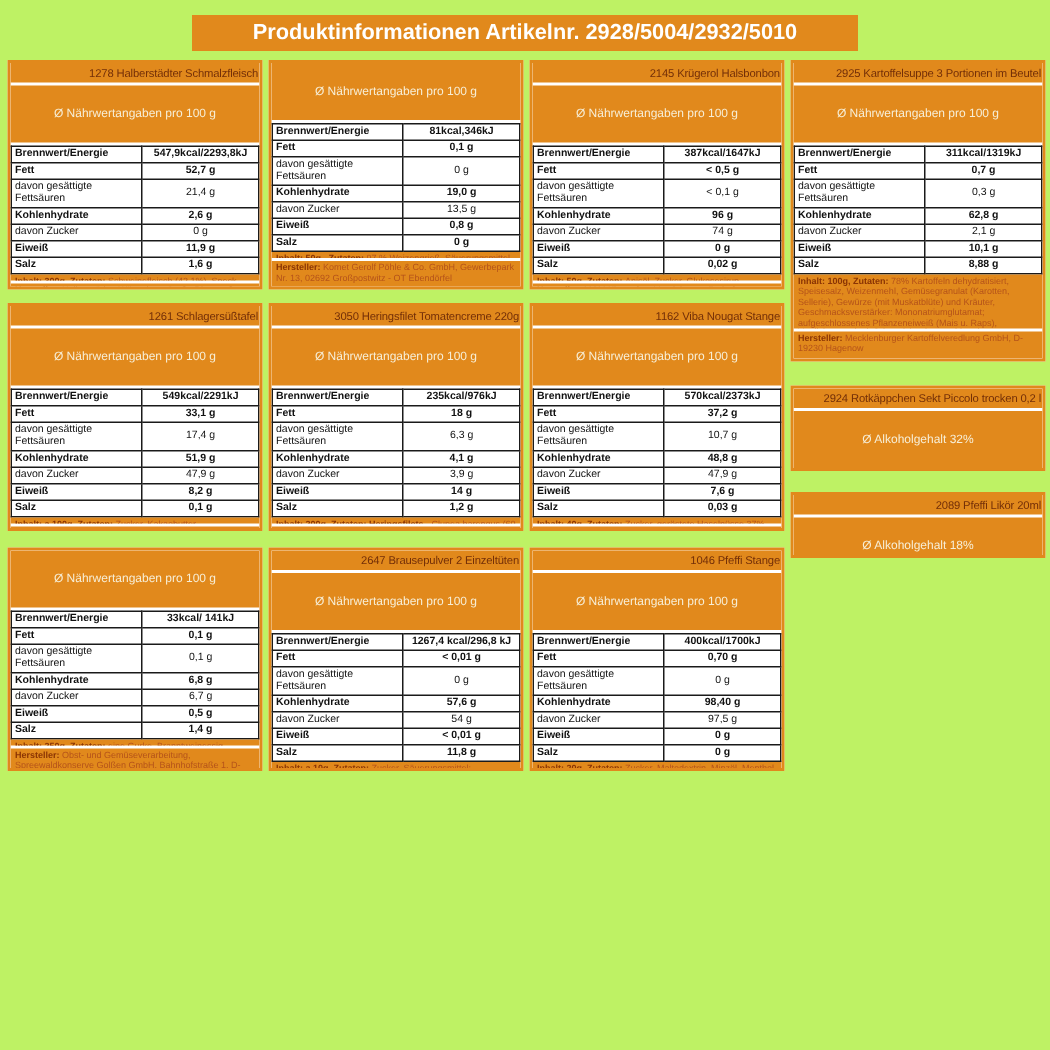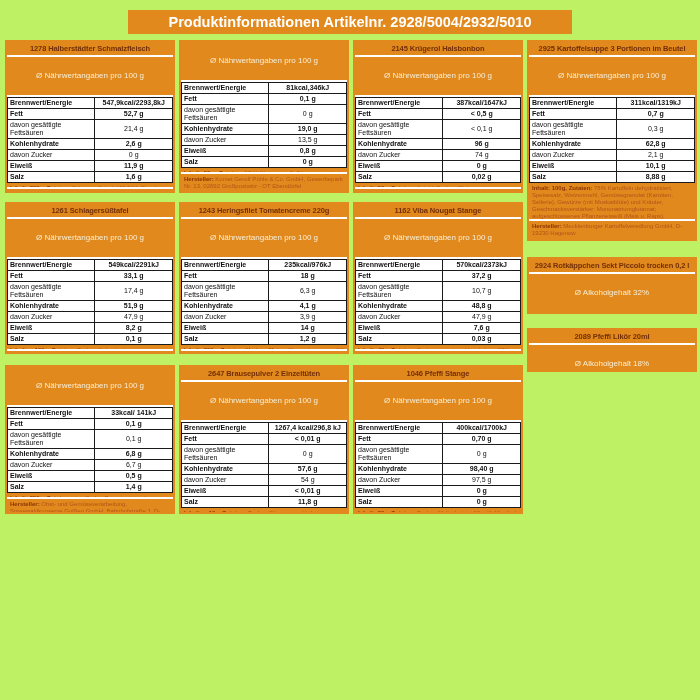--- a/index.html
+++ b/index.html
@@ -17,22 +17,22 @@
     color:#fff;font-weight:bold;font-size:14.5px;text-align:center;line-height:24px;white-space:nowrap;}
   .grid{position:absolute;left:5px;top:40px;display:flex;gap:4px;align-items:flex-start;}
   .col{display:flex;flex-direction:column;width:170px;}
   .card{border:2px solid var(--orange);background:#fff;display:flex;flex-direction:column;overflow:hidden;width:170px;}
   .col1 .card:nth-child(1),.col2 .card:nth-child(1),.col3 .card:nth-child(1){height:153px;margin-bottom:9px;}
   .col1 .card:nth-child(2),.col2 .card:nth-child(2),.col3 .card:nth-child(2){height:152px;margin-bottom:11px;}
   .col1 .card:nth-child(3),.col2 .card:nth-child(3),.col3 .card:nth-child(3){height:149px;}
   .col4 .card:nth-child(1){height:201px;margin-bottom:16px;}
   .col4 .card:nth-child(2){height:57px;margin-bottom:14px;}
   .col4 .card:nth-child(3){height:44px;}
-  .card-title{background:var(--orange);color:var(--title-text);font-weight:bold;font-size:7.5px;
-    letter-spacing:-0.1px;text-align:center;padding:2px 1px;line-height:1.2;margin-bottom:2px;
+  .card-title{background:var(--orange);color:var(--title-text);font-weight:normal;font-size:7.5px;
+    letter-spacing:-0.1px;text-align:right;padding:2px 1px;line-height:1.2;margin-bottom:2px;
     white-space:nowrap;overflow:hidden;flex:0 0 auto;}
   .card-sub{background:var(--orange);color:var(--sub-text);font-size:8px;text-align:center;
     padding:14px 0;margin-bottom:2px;line-height:1.2;flex:0 0 auto;}
   table.ntable{width:100%;border-collapse:collapse;flex:0 0 auto;}
   table.ntable td{border:1px solid #1a1a1a;font-size:7px;line-height:1.15;padding:1px 2px;color:#111;}
   td.lbl{width:53%;text-align:left;}
   td.val{text-align:center;}
   tr.b td{font-weight:bold;}
   .zutaten{background:var(--orange);flex:1 1 auto;font-size:6px;line-height:1.15;color:var(--ing-text);
     padding:2px 3px;overflow:hidden;}
@@ -195,21 +195,21 @@
               <tr class="b">
                 <td class="lbl">Salz</td>
                 <td class="val">0 g</td>
               </tr>
             </tbody>
           </table>
           <div class="zutaten"><span class="zl">Inhalt: 50g , Zutaten: </span><span class="zt">97 % Weizengrieß, Säuerungsmittel Adipinsäure, Zitronensäure, modifizierte Weizenstärke, Aroma, Farbstoff: Echtes Karmin. Kann Spuren von Haselnüssen, Milch- und Volleipulver enthalten.</span></div>
           <div class="hersteller"><span class="zl">Hersteller: </span><span class="zt">Komet Gerolf Pöhle &amp; Co. GmbH, Gewerbepark Nr. 13, 02692 Großpostwitz - OT Ebendörfel</span></div>
         </div>
         <div class="card">
-          <div class="card-title">1243 Heringsfilet Tomatencreme 220g</div>
+          <div class="card-title">3050 Heringsfilet Tomatencreme 220g</div>
           <div class="card-sub">Ø Nährwertangaben pro 100 g</div>
           <table class="ntable">
             <tbody>
               <tr class="b">
                 <td class="lbl">Brennwert/Energie</td>
                 <td class="val">235kcal/976kJ</td>
               </tr>
               <tr class="b">
                 <td class="lbl">Fett</td>
                 <td class="val">18 g</td>

